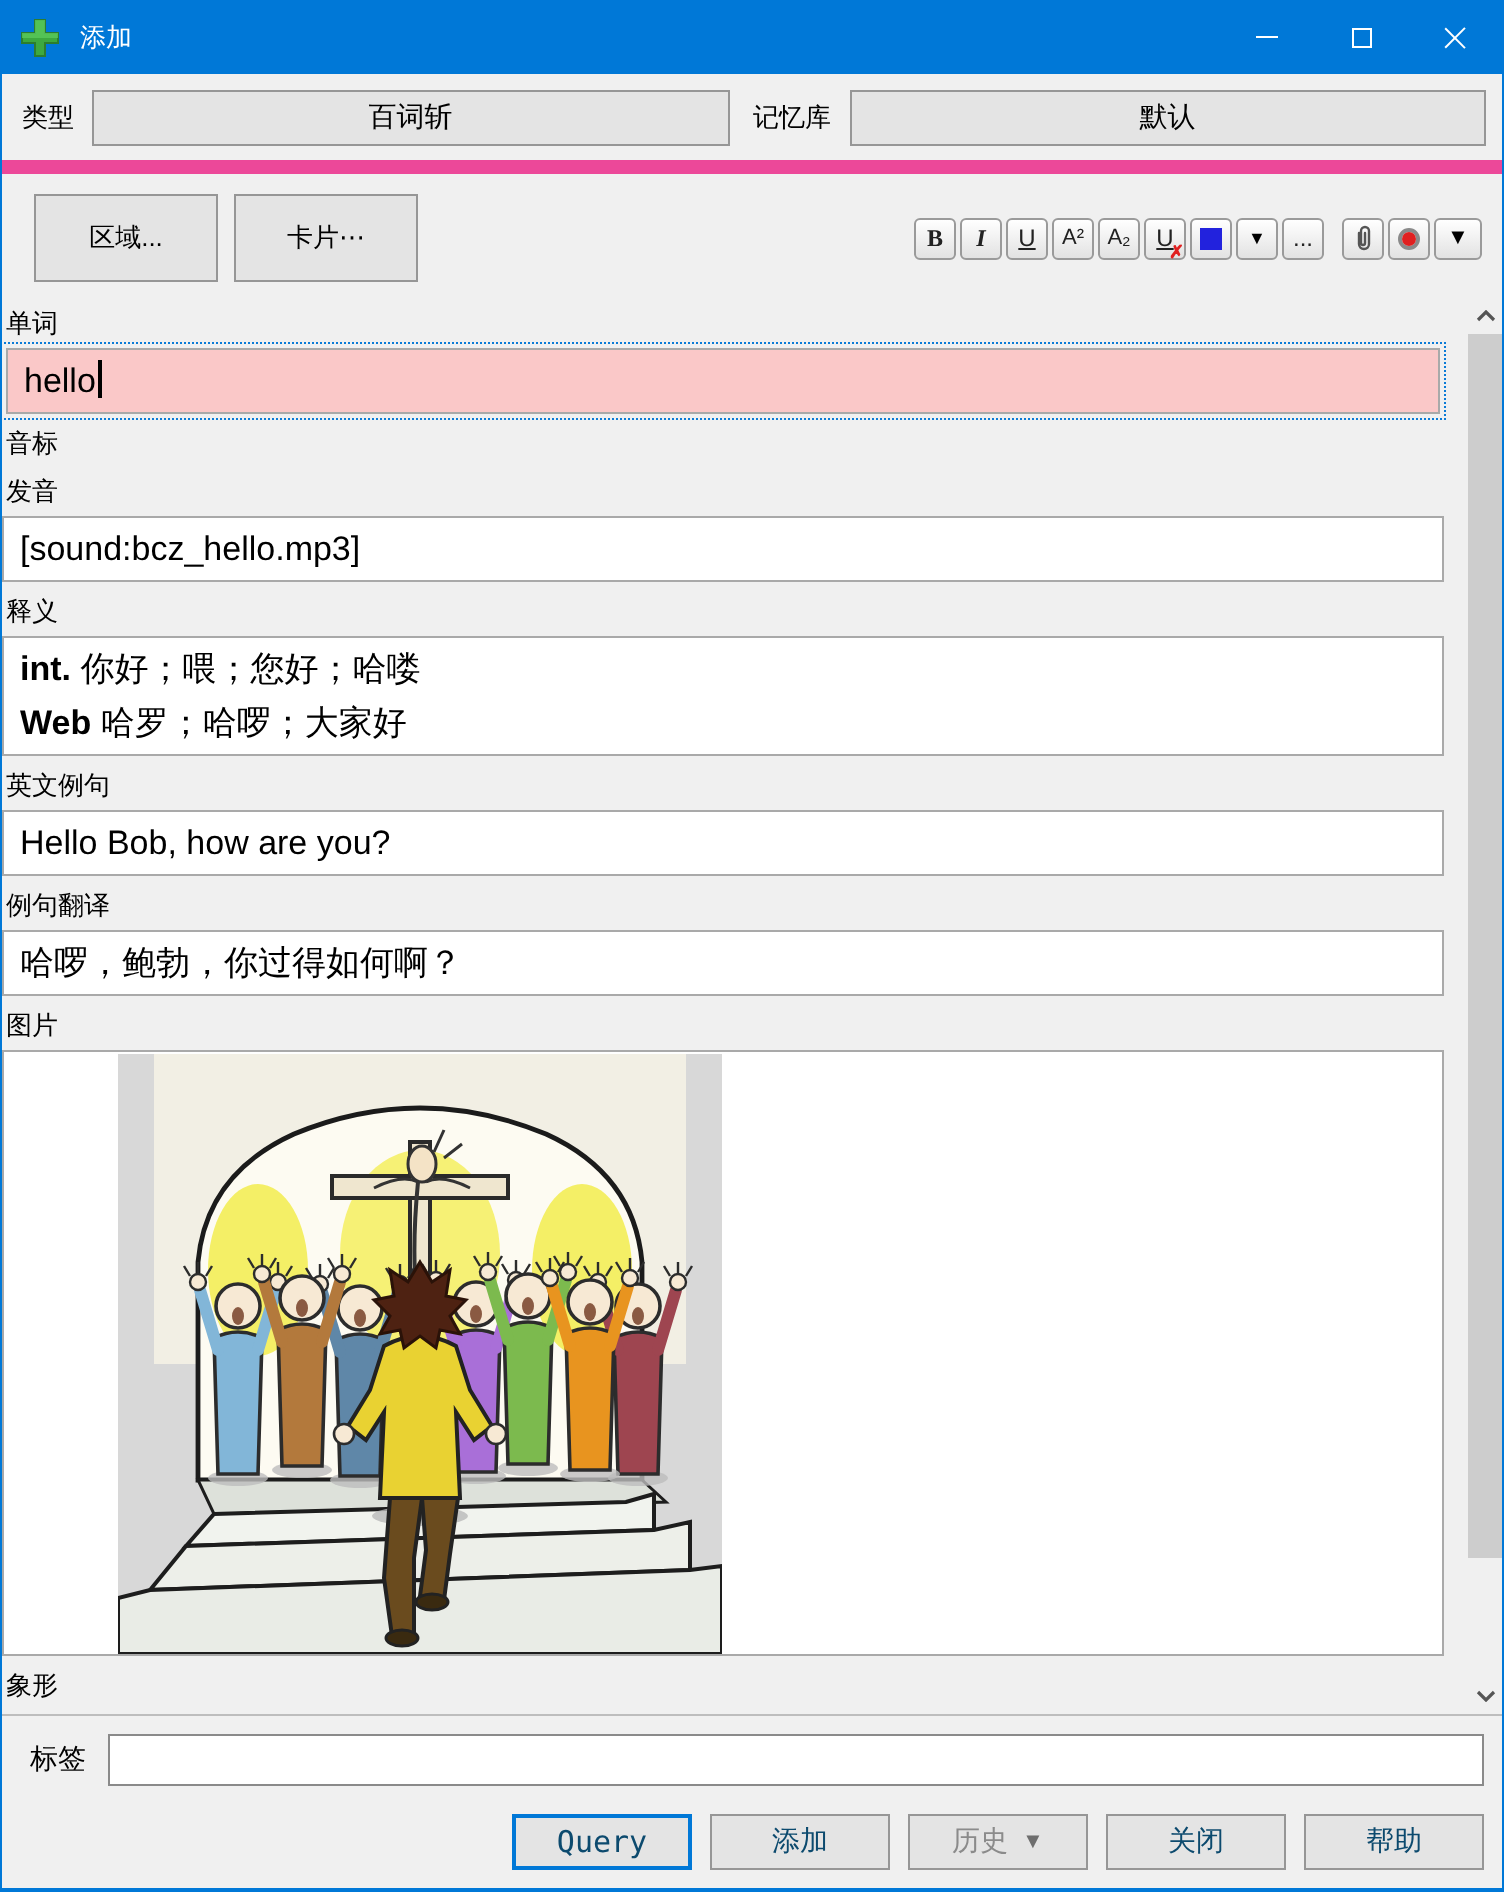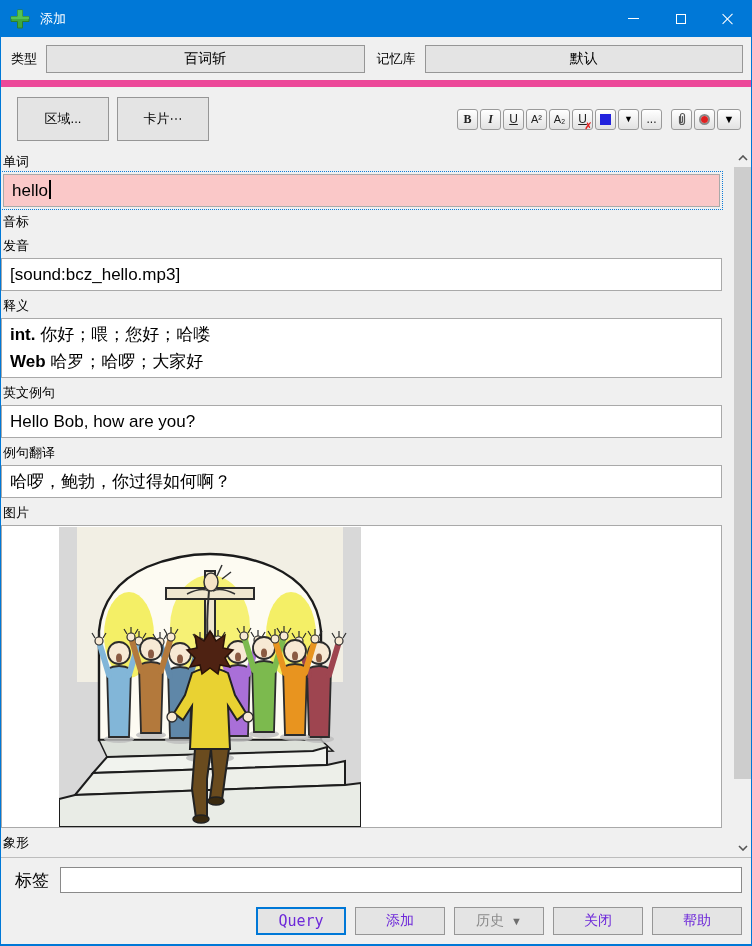--- a/index.html
+++ b/index.html
@@ -58,25 +58,25 @@
   .serif-cn{font-family:"Liberation Serif","DejaVu Serif",serif;}
   .image-box{height:303px;padding:1px;}
   .image-box svg{display:block;margin-left:56px;}
   
   .scrollbar{width:17px;flex:0 0 auto;background:#f0f0f0;display:flex;flex-direction:column;align-items:center;}
   .sb-btn{height:18px;width:17px;display:flex;align-items:center;justify-content:center;cursor:pointer;}
   .sb-thumb{width:17px;height:612px;background:#cdcdcd;cursor:pointer;}
   .sb-space{flex:1;}
   
   .tags-row{display:flex;align-items:center;height:44px;padding:0 9px;flex:0 0 auto;}
-  .tags-label{font-size:17px;margin:0 11px 0 5px;white-space:nowrap;}
+  .tags-label{font-size:14px;margin:0 11px 0 5px;white-space:nowrap;}
   .tags-input{flex:1;height:26px;border:1px solid #8a8a8a;background:#fff;font-size:14px;padding:0 6px;outline:none;}
   
   .footer{display:flex;align-items:center;justify-content:flex-end;gap:9px;padding:0 9px 4px 9px;height:42px;flex:0 0 auto;}
-  .footer-btn{width:90px;height:28px;background:#e4e4e4;border:1px solid #969696;font-size:14px;color:#6d28d9;
+  .footer-btn{width:90px;height:28px;background:#e4e4e4;border:1px solid #969696;font-size:14px;color:#0c4a6e;
               display:flex;align-items:center;justify-content:center;gap:7px;cursor:pointer;}
   .btn-default{border:2px solid #0078d7;font-family:"DejaVu Sans Mono","Liberation Mono",monospace;font-size:15px;}
   .btn-disabled{color:#8b8b8b;cursor:default;}
   .hist-arrow{font-size:11px;color:#6e6e6e;}
 </style>
 </head>
 <body>
 
 <div class="window">
 

